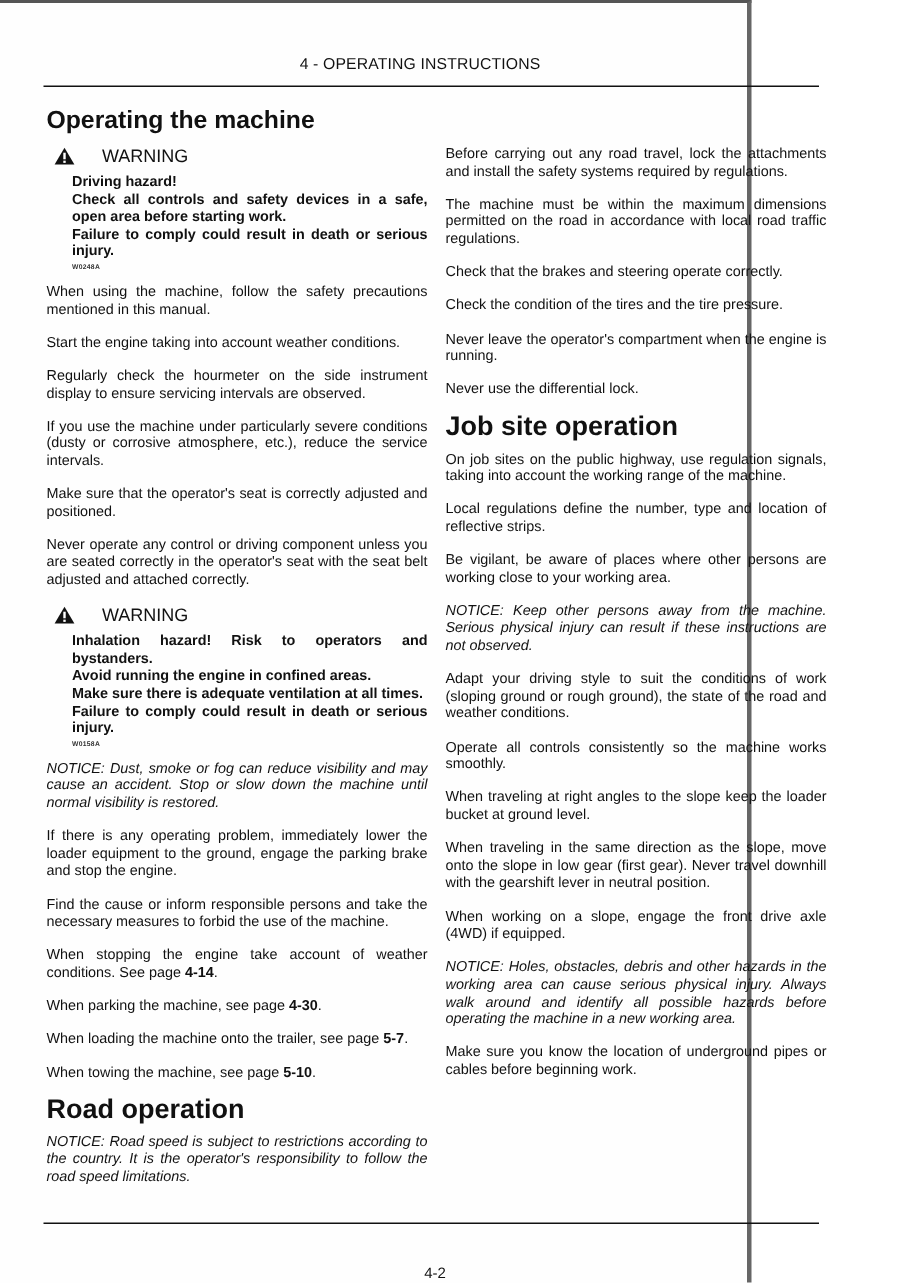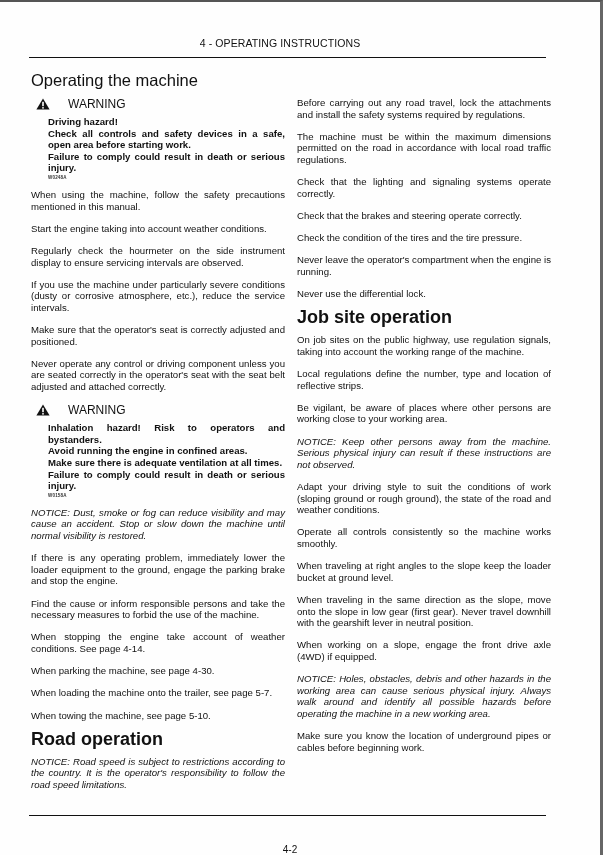--- a/index.html
+++ b/index.html
@@ -12,21 +12,21 @@
       background: #ffffff;
       position: relative;
       overflow: hidden;
       font-family: "Liberation Sans", sans-serif;
       color: #111111;
     }
     .page-frame {
       position: absolute;
       left: 0;
       top: 0;
-      width: 603px;
+      width: 501px;
       height: 855px;
       border-top: 2px solid #555555;
       border-right: 3px solid #666666;
       box-sizing: border-box;
       background: #fefefe;
     }
     .running-head {
       position: absolute;
       top: 35px;
       left: 0;
@@ -60,21 +60,21 @@
     }
     .col.left { left: 31px; width: 254px; }
     .col.right { left: 297px; width: 254px; top: 95px; }
     .col p {
       margin: 0 0 10.6px 0;
       text-align: justify;
     }
     .col p.italic { font-style: italic; }
     .h1 {
       font-size: 16.5px;
-      font-weight: normal;
+      font-weight: bold;
       margin: 0 0 7px 0;
       line-height: 20px;
       color: #111;
     }
     .h2 {
       font-size: 18px;
       font-weight: bold;
       margin: 2px 0 9px 0;
       line-height: 15px;
     }
@@ -105,21 +105,21 @@
     .warning-code {
       text-align: right;
       font-size: 4.5px;
       font-weight: bold;
       color: #333;
       margin-top: 1px;
       margin-right: 6px;
       line-height: 6px;
       letter-spacing: 0.2px;
     }
-    .bold-ref { font-weight: normal; margin-top: 34px; }
+    .bold-ref { font-weight: bold; margin-top: 34px; }
   </style>
 </head>
 <body>
 
 <div class="page-frame">
 
   <div class="running-head">4 - OPERATING INSTRUCTIONS</div>
   <div class="rule top"></div>
 
   <div class="col left">
@@ -176,21 +176,20 @@
     <p><span>When loading the machine onto the trailer, see page </span><span class="bold-ref">5-7</span><span>.</span></p>
     <p><span>When towing the machine, see page </span><span class="bold-ref">5-10</span><span>.</span></p>
 
     <div class="h2">Road operation</div>
     <p class="italic">NOTICE: Road speed is subject to restrictions according to the country.  It is the operator's responsibility to follow the road speed limitations.</p>
   </div>
 
   <div class="col right">
     <p>Before carrying out any road travel, lock the attachments and install the safety systems required by regulations.</p>
     <p>The machine must be within the maximum dimensions permitted on the road in accordance with local road traffic regulations.</p>
-    <p>Check that the lighting and signaling systems operate correctly.</p>
     <p>Check that the brakes and steering operate correctly.</p>
     <p>Check the condition of the tires and the tire pressure.</p>
     <p>Never leave the operator's compartment when the engine is running.</p>
     <p>Never use the differential lock.</p>
 
     <div class="h2">Job site operation</div>
 
     <p>On job sites on the public highway, use regulation signals, taking into account the working range of the machine.</p>
     <p>Local regulations define the number, type and location of reflective strips.</p>
     <p>Be vigilant, be aware of places where other persons are working close to your working area.</p>

